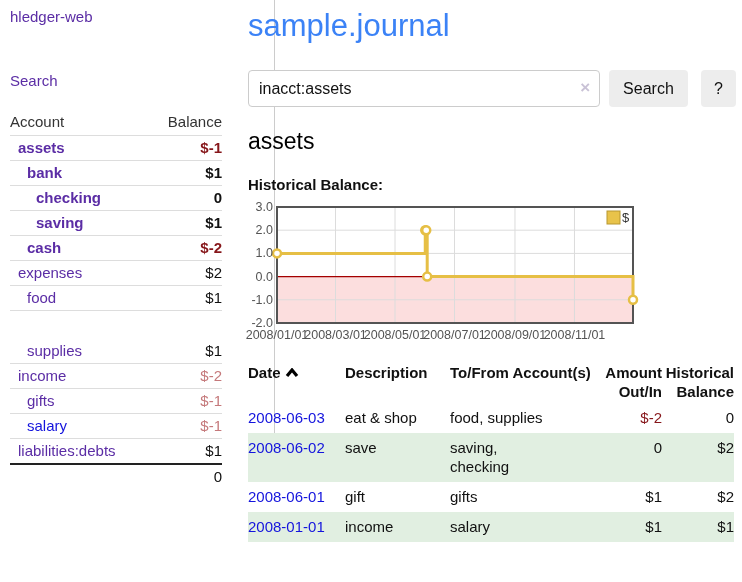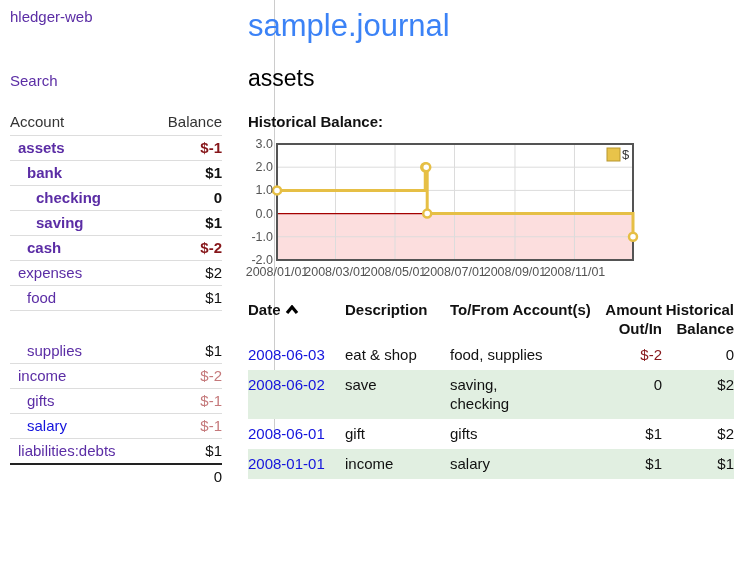--- a/index.html
+++ b/index.html
@@ -118,20 +118,28 @@
       </div>
     <div class="acct-total">
       <span class="acct-bal">0</span>
     </div>
   </div>
 </aside>
 
 <main class="main">
   <h1>sample.journal</h1>
 
+  <div class="searchbar">
+    <span class="search-wrap">
+      <input type="text" value="inacct:assets" style="">
+      <span class="clear-x">×</span>
+    </span>
+    <button class="btn">Search</button>
+    <button class="btn btn-help">?</button>
+  </div>
 
   <h2>assets</h2>
   <div class="section-label">Historical Balance:</div>
 
   <div class="chart">
     <svg id="chart-svg" width="488" height="142" viewBox="0 0 488 142">
         <rect x="29" y="73.6" width="356" height="46.400000000000006" fill="#fcdede"></rect>
         <line x1="87.52054794520548" y1="4" x2="87.52054794520548" y2="120" stroke="#dcdcdc" stroke-width="1"></line>
         <line x1="147.01643835616437" y1="4" x2="147.01643835616437" y2="120" stroke="#dcdcdc" stroke-width="1"></line>
         <line x1="206.51232876712328" y1="4" x2="206.51232876712328" y2="120" stroke="#dcdcdc" stroke-width="1"></line>

